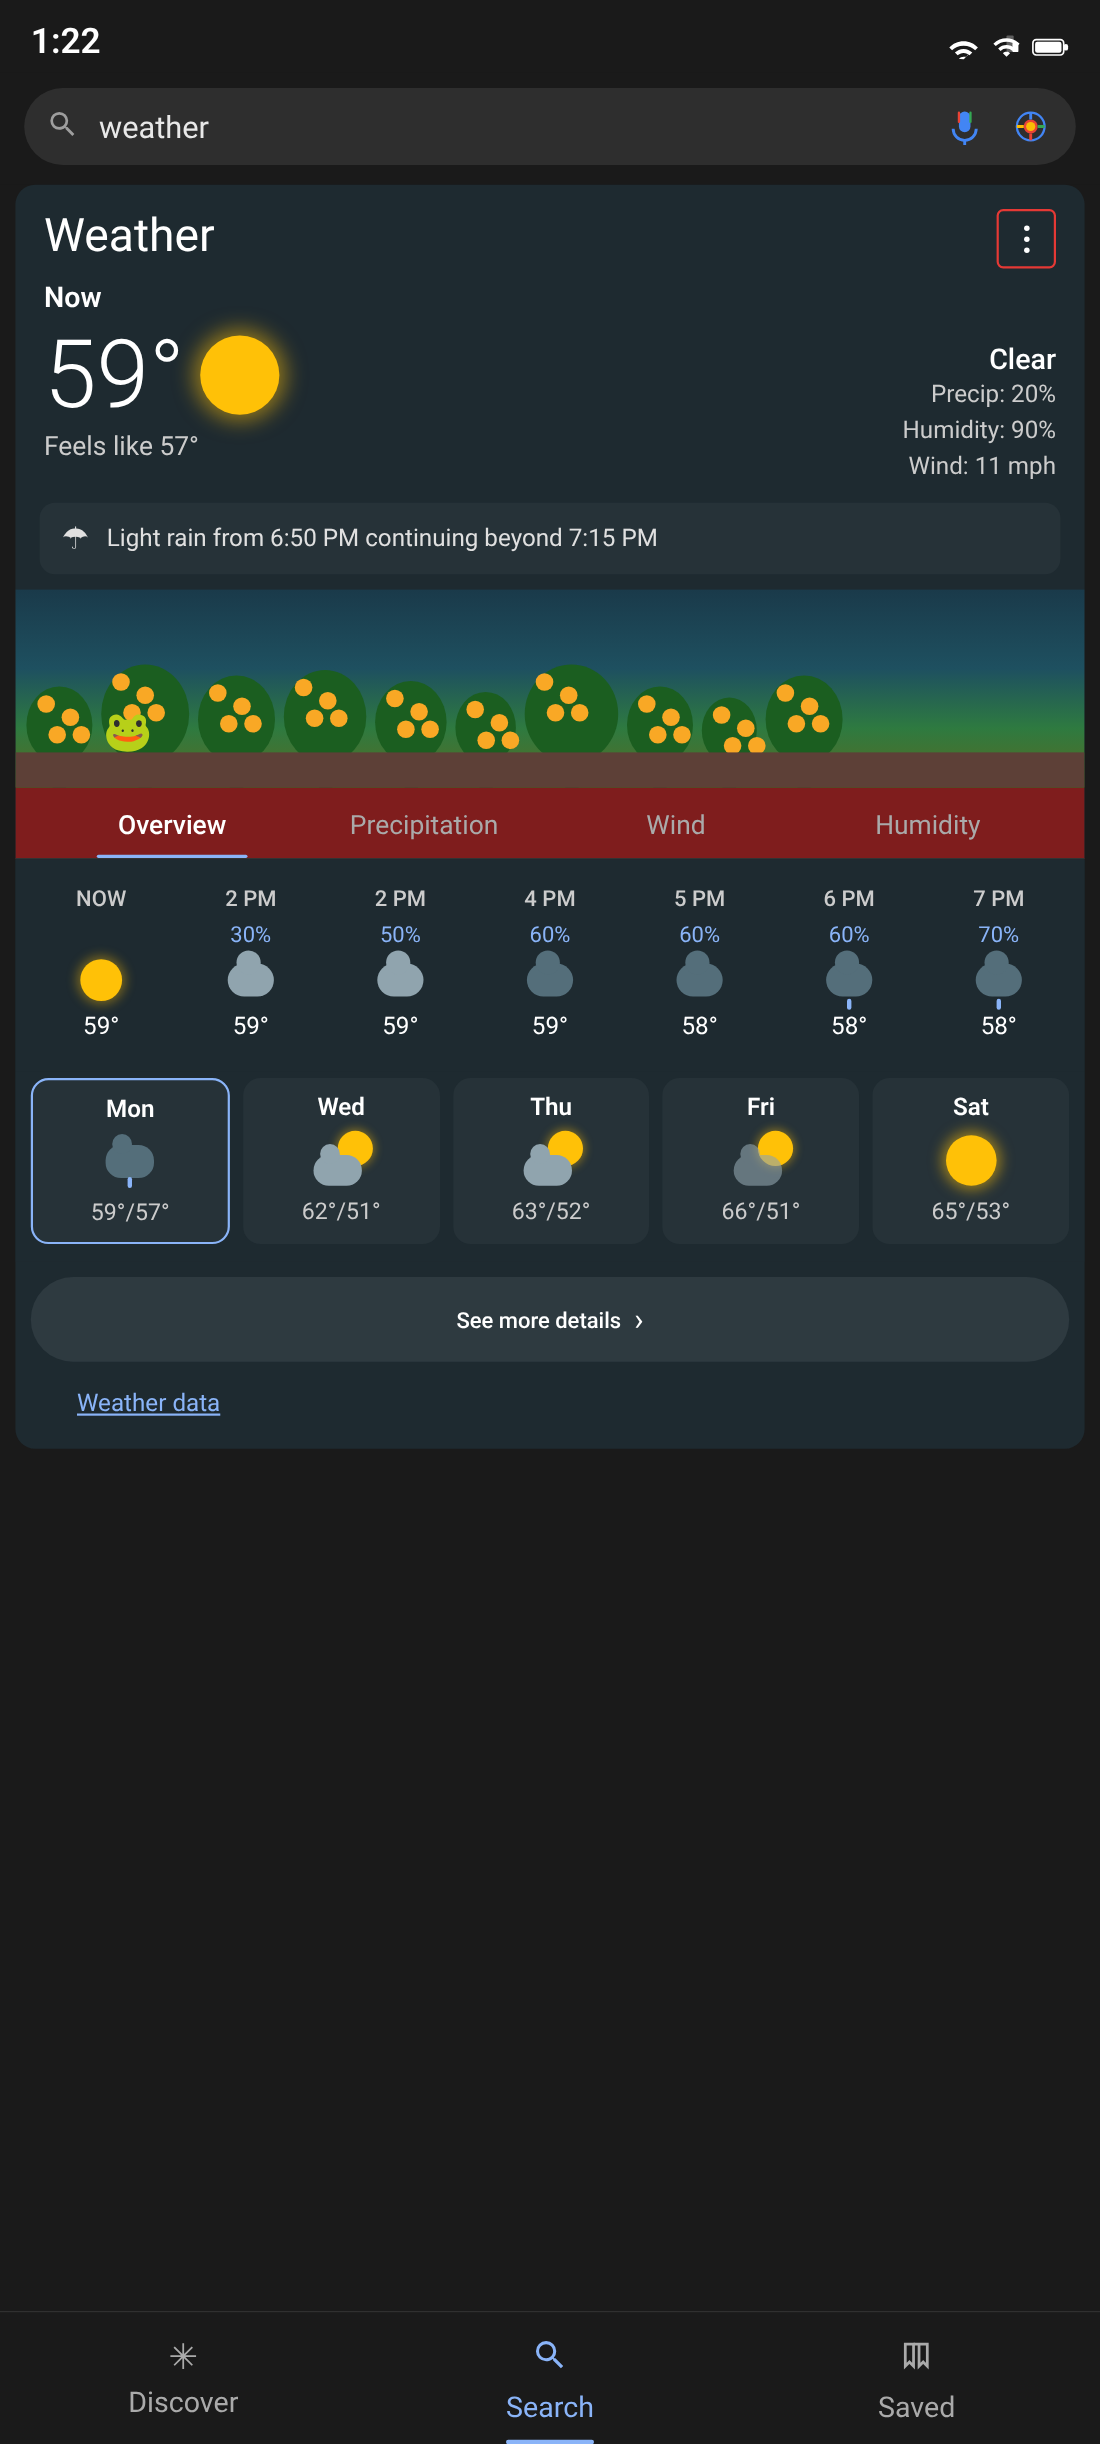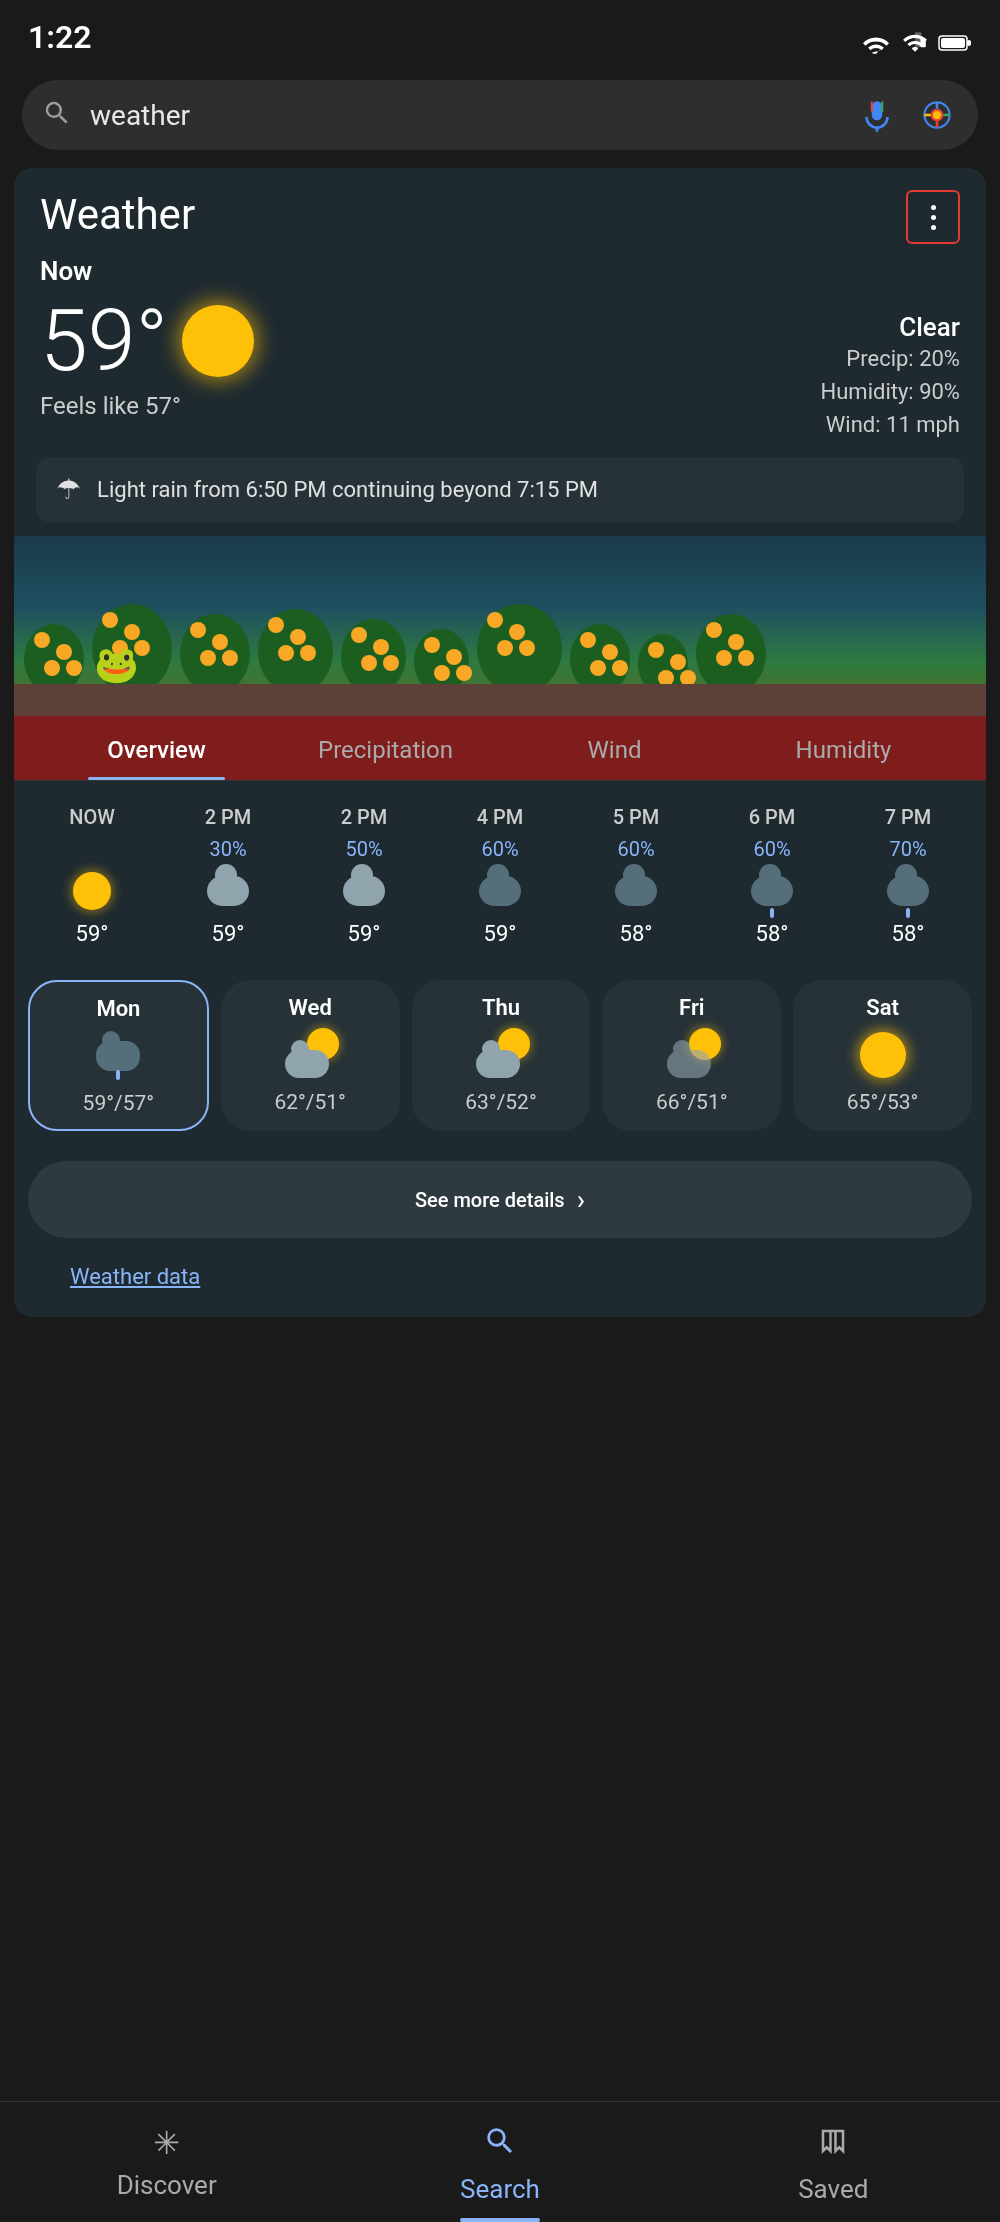--- a/index.html
+++ b/index.html
@@ -368,21 +368,21 @@
     .daily-section {
       background: #1e2a30;
       padding: 6px 14px 16px;
       display: flex;
       gap: 12px;
       overflow-x: visible;
     }
     .day-card {
       flex: 1;
       background: #263238;
-      border-radius: 29px;
+      border-radius: 16px;
       padding: 14px 10px;
       display: flex;
       flex-direction: column;
       align-items: center;
       gap: 10px;
       border: 1px solid transparent;
       min-width: 120px;
     }
     .day-card.selected {
       border: 2px solid #8ab4f8;

